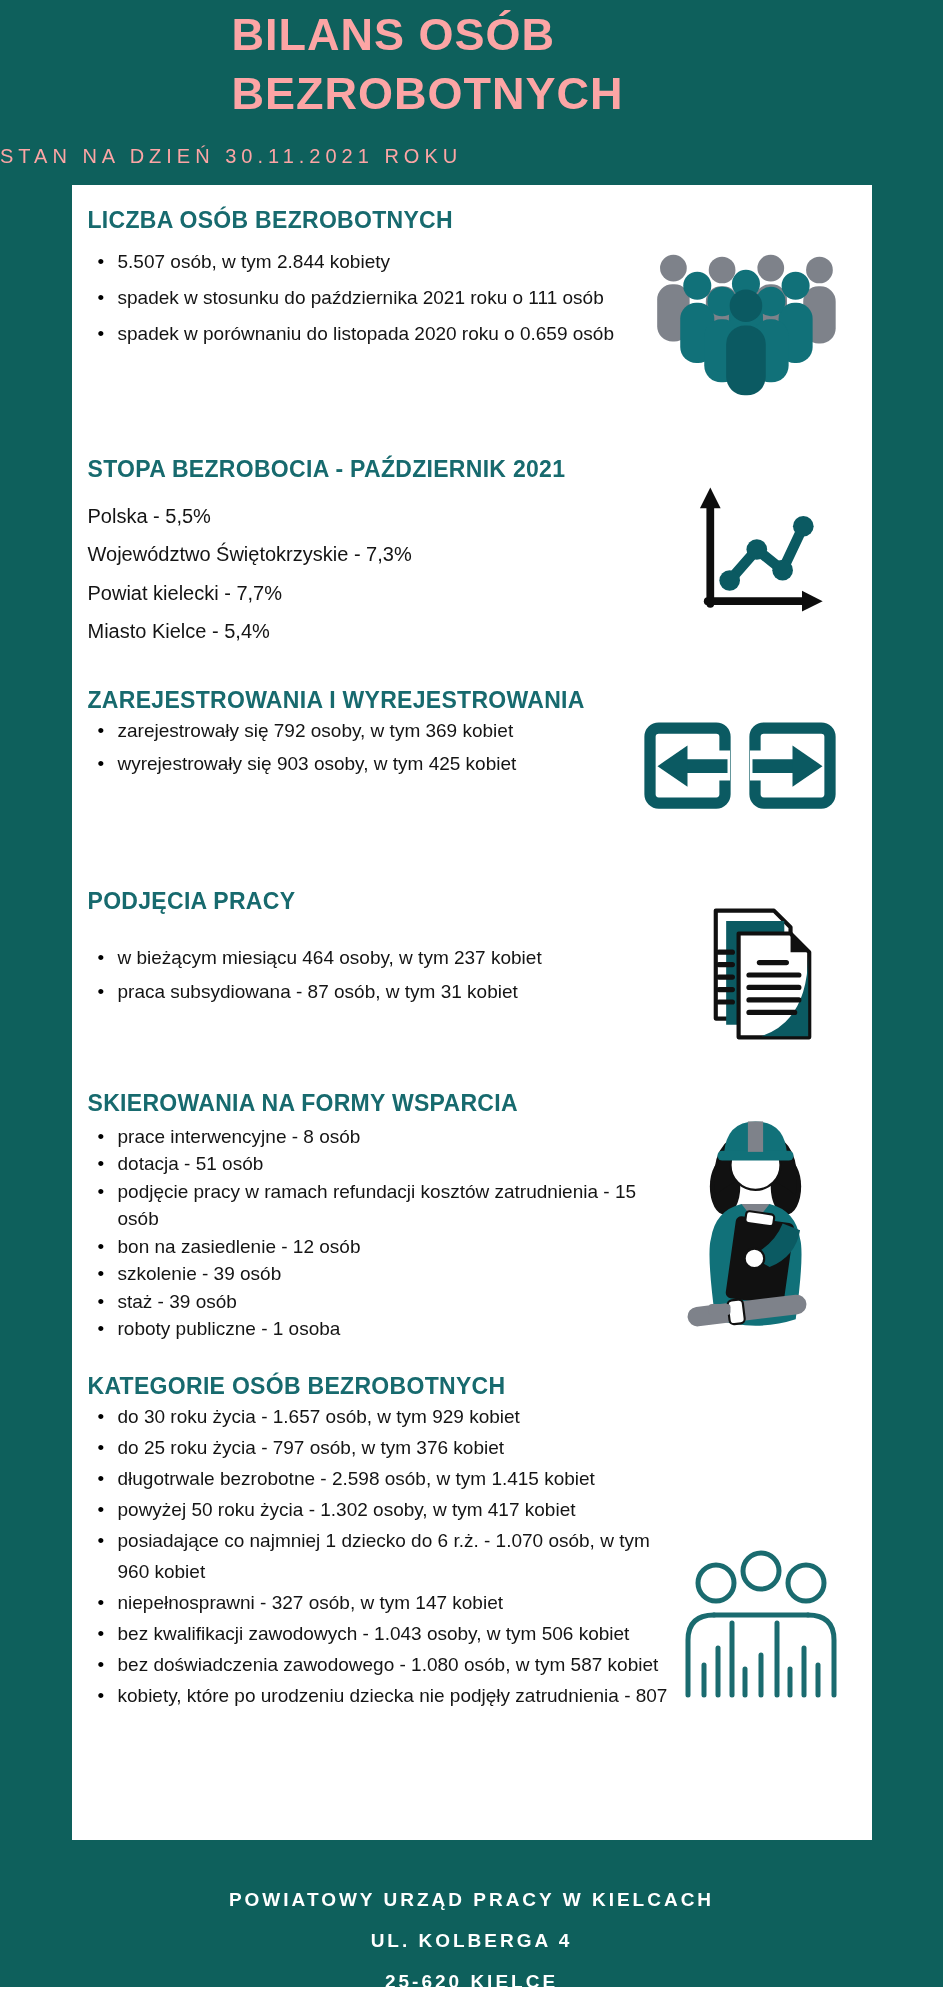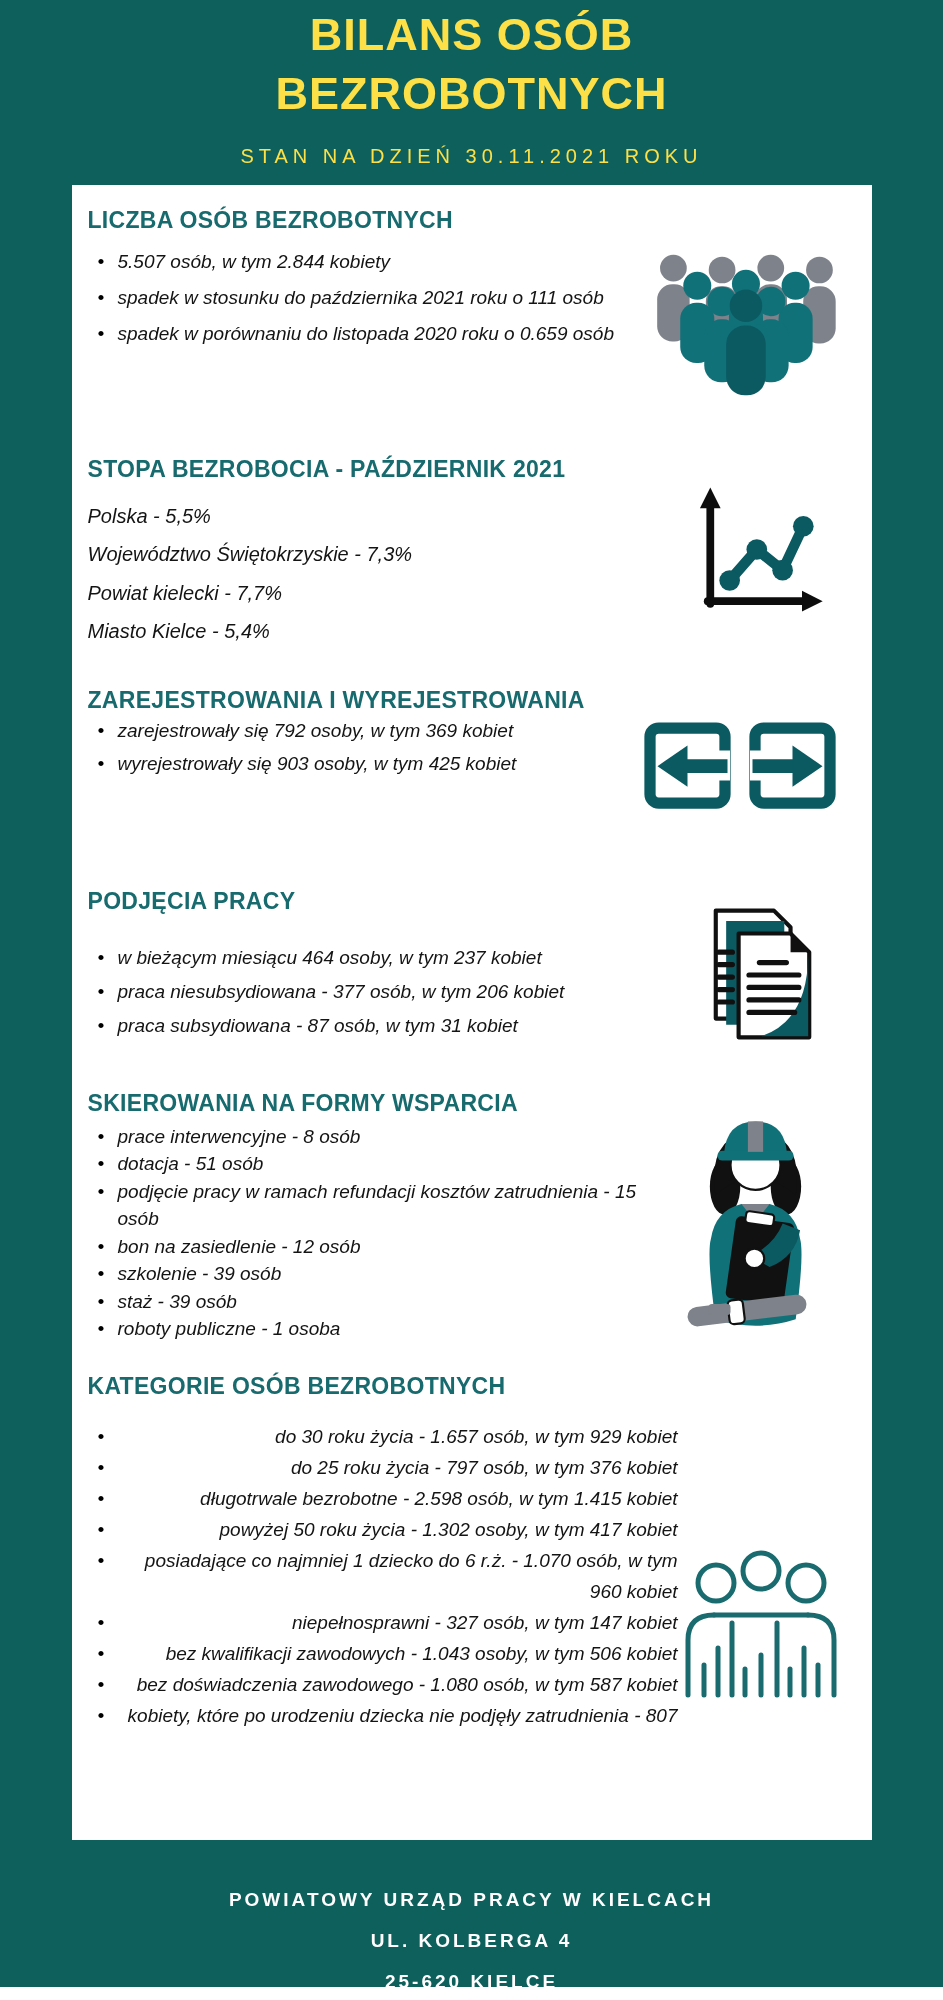--- a/index.html
+++ b/index.html
@@ -10,31 +10,31 @@
     --icon-teal:#117179;
     --icon-teal-dark:#0b5a62;
     --icon-gray:#7e828a;
     --icon-outline:#1a6b6f;
   }
   *{margin:0;padding:0;box-sizing:border-box;}
   body{font-family:"Liberation Sans",sans-serif;background:#fff;}
   .page{width:943px;height:2000px;background:var(--background);position:relative;overflow:hidden;}
 
   
-  .header{padding-top:6px;text-align:center;color:#fde047;}
+  .header{padding-top:6px;color:#fca5a5;}
   .title{font-size:45px;font-weight:700;letter-spacing:1px;line-height:1.3;max-width:480px;margin:0 auto;text-transform:uppercase;}
   .subtitle{margin-top:22px;font-size:20px;font-weight:400;letter-spacing:5px;text-transform:uppercase;}
 
   
   .card{width:800px;height:1655px;margin:17px auto 0;background:var(--panel);padding:14px 14px 0 16px;overflow:hidden;}
 
   .section{display:flex;}
   .section-content{flex:1 1 auto;}
   .section-heading{color:var(--heading);font-size:23px;font-weight:700;letter-spacing:.3px;text-transform:uppercase;}
-  .items{list-style:none;color:var(--text);font-size:19px;font-style:italic;}
+  .items{list-style:none;color:var(--text);font-size:19px;}
   .items.bulleted li{position:relative;padding-left:30px;}
   .items.bulleted li::before{content:"•";position:absolute;left:10px;color:#000;}
   .icon-box{flex:0 0 auto;display:flex;justify-content:center;}
 
   
   .s1 .section-heading{margin-top:8px;}
   .s1 .items{margin-top:10px;line-height:1.9;width:545px;}
   .s1{margin-bottom:46px;}
   .s1 .icon-box{width:225px;margin-top:36px;}
 
@@ -48,21 +48,21 @@
 
   .s4 .items{margin-top:26px;line-height:1.8;}
   .s4{margin-bottom:40px;}
   .s4 .icon-box{width:190px;margin-top:12px;}
 
   .s5 .items{margin-top:6px;line-height:1.45;width:560px;}
   .s5{margin-bottom:30px;margin-top:15px;}
   .s5 .icon-box{width:215px;align-items:center;}
 
   .s6{position:relative;display:block;}
-  .s6 .items{margin-top:22px;line-height:1.63;width:590px;text-align:right;}
+  .s6 .items{margin-top:2px;line-height:1.63;width:590px;}
   .s6 .icon-abs{position:absolute;right:2px;top:172px;}
 
   
   .footer{margin-top:40px;text-align:center;color:#fff;font-weight:700;font-size:19px;letter-spacing:3px;line-height:2.15;text-transform:uppercase;}
   .bottom-strip{position:absolute;left:0;bottom:0;width:100%;height:13px;background:#fff;}
 </style>
 </head>
 <body>
 
 <div class="page">
@@ -156,21 +156,20 @@
         </svg>
       </div>
     </div>
 
     <div class="section s4">
       <div class="section-content">
         <div class="section-heading">PODJĘCIA PRACY</div>
         <ul class="items bulleted">
 
         <li><span>w bieżącym miesiącu 464 osoby, w tym 237 kobiet</span></li>
-            <li><span>praca niesubsydiowana - 377 osób,  w tym 206 kobiet</span></li>
             <li><span>praca subsydiowana - 87 osób, w tym 31 kobiet</span></li>
           </ul>
       </div>
       <div class="icon-box">
         <svg width="135" height="150" viewBox="0 0 130 140">
           <path d="M20,8 H76 L92,24 V112 H20 Z" fill="#ffffff" stroke="#101010" stroke-width="4" stroke-linejoin="round"></path>
           <path d="M30,18 H86 V118 H30 Z" fill="var(--icon-teal-dark)"></path>
           <g stroke="#101010" stroke-width="5" stroke-linecap="round">
             <line x1="23" y1="48" x2="36" y2="48"></line>
             <line x1="23" y1="60" x2="36" y2="60"></line>

